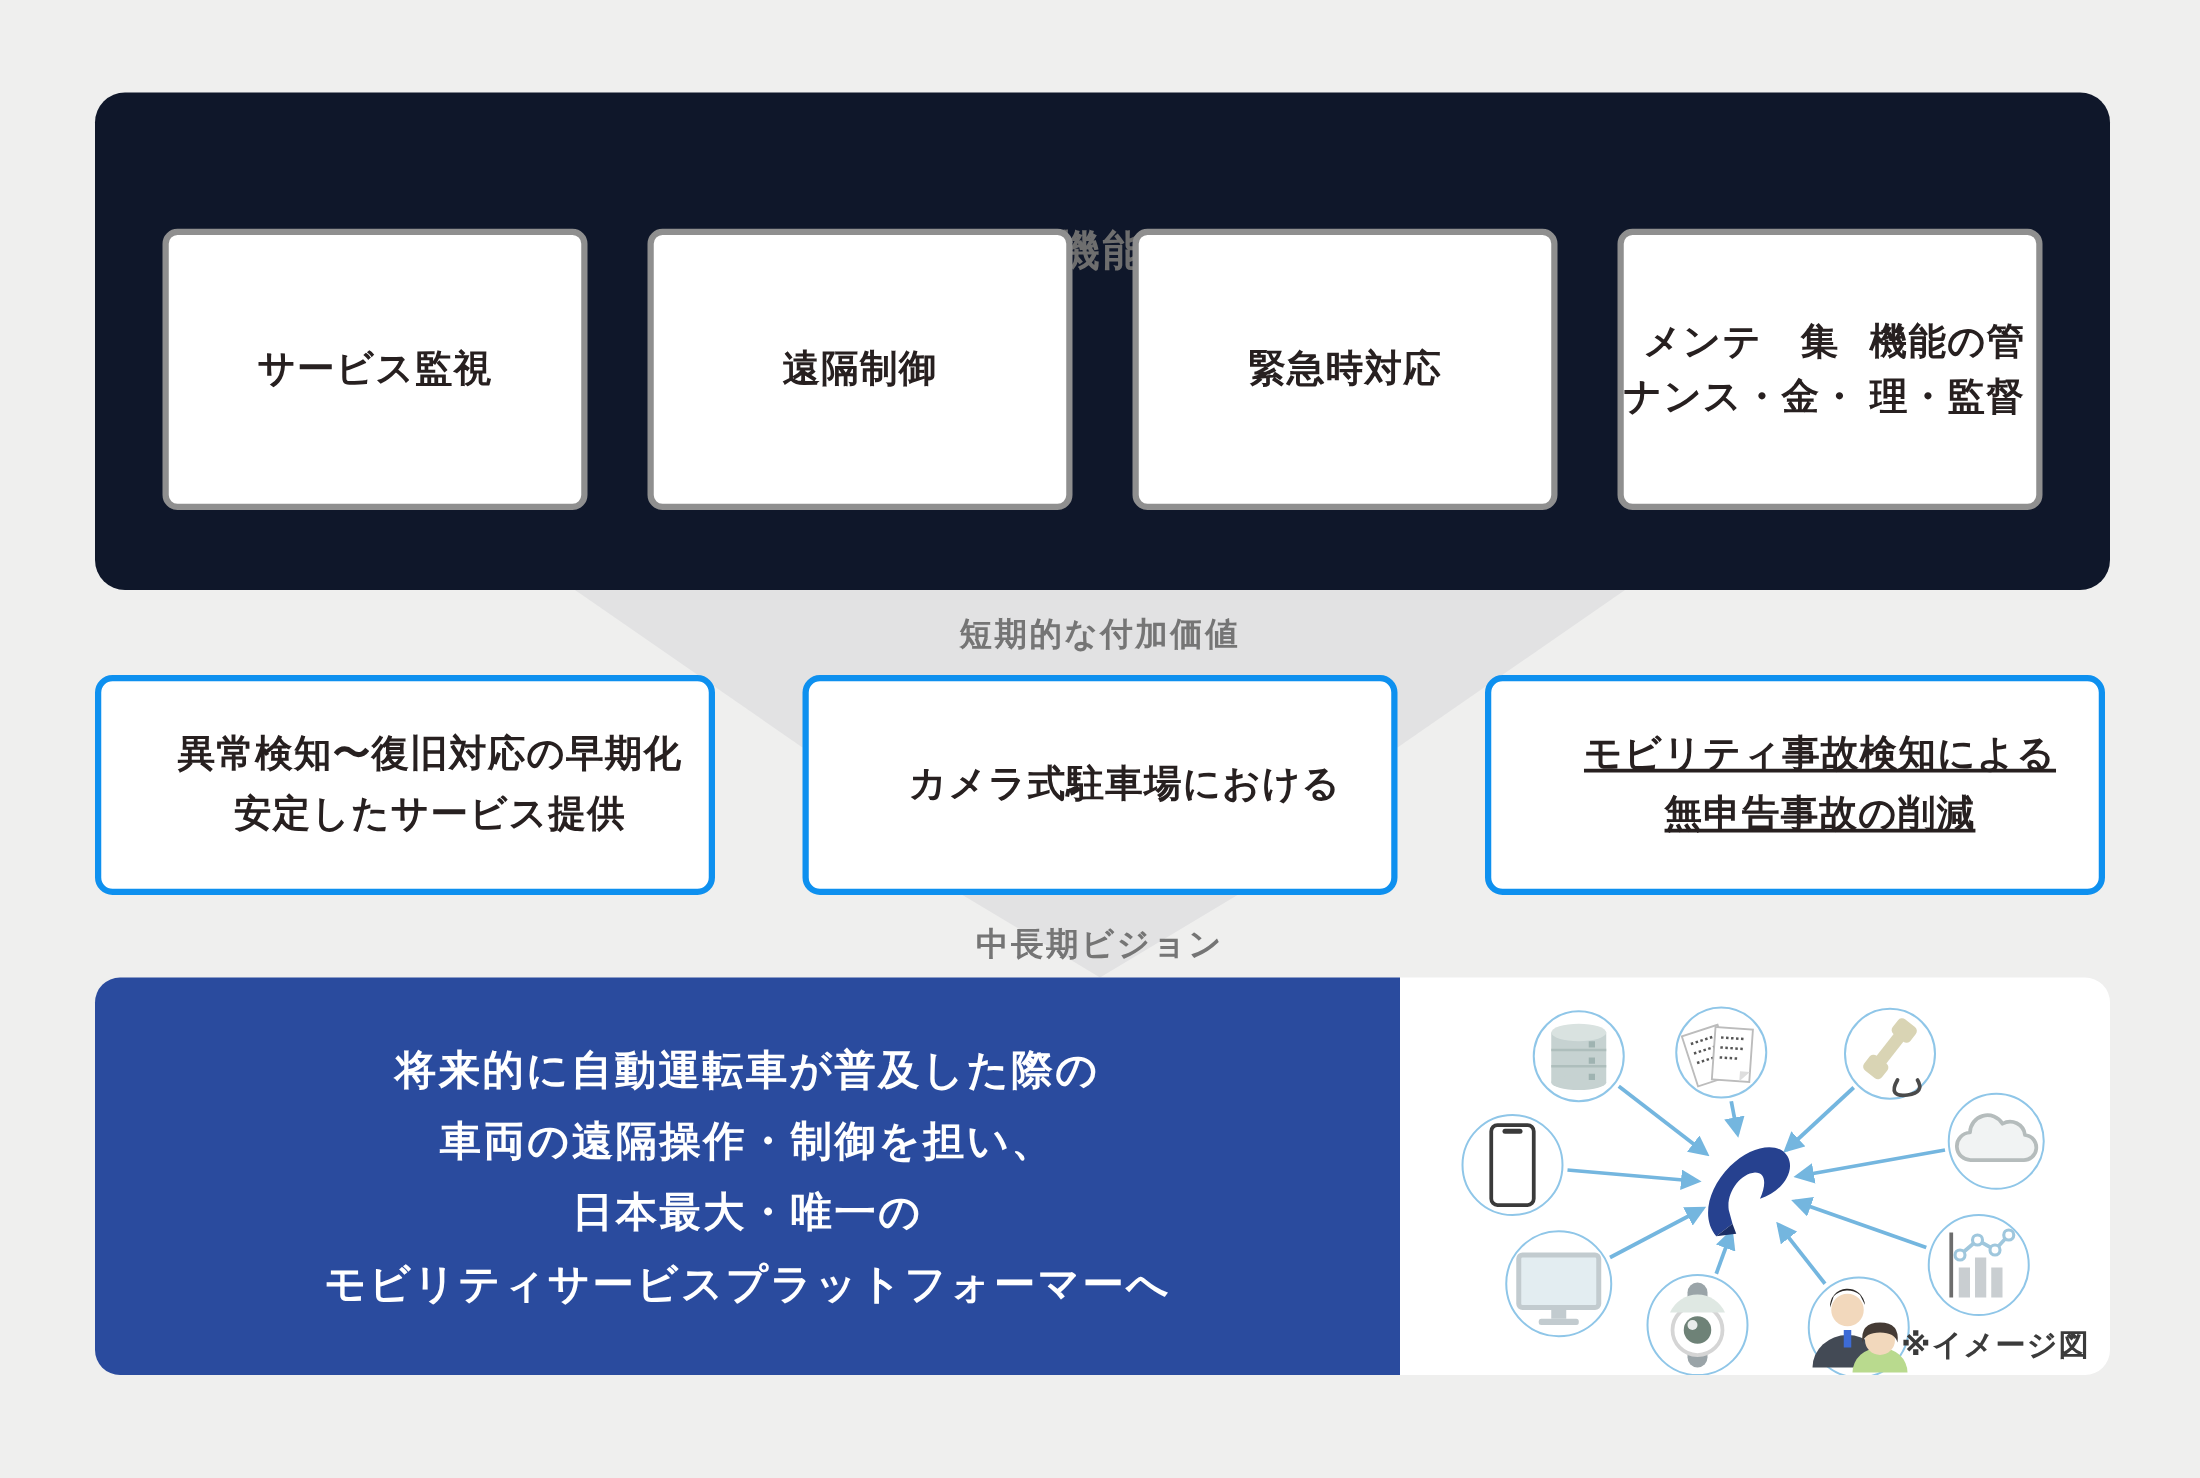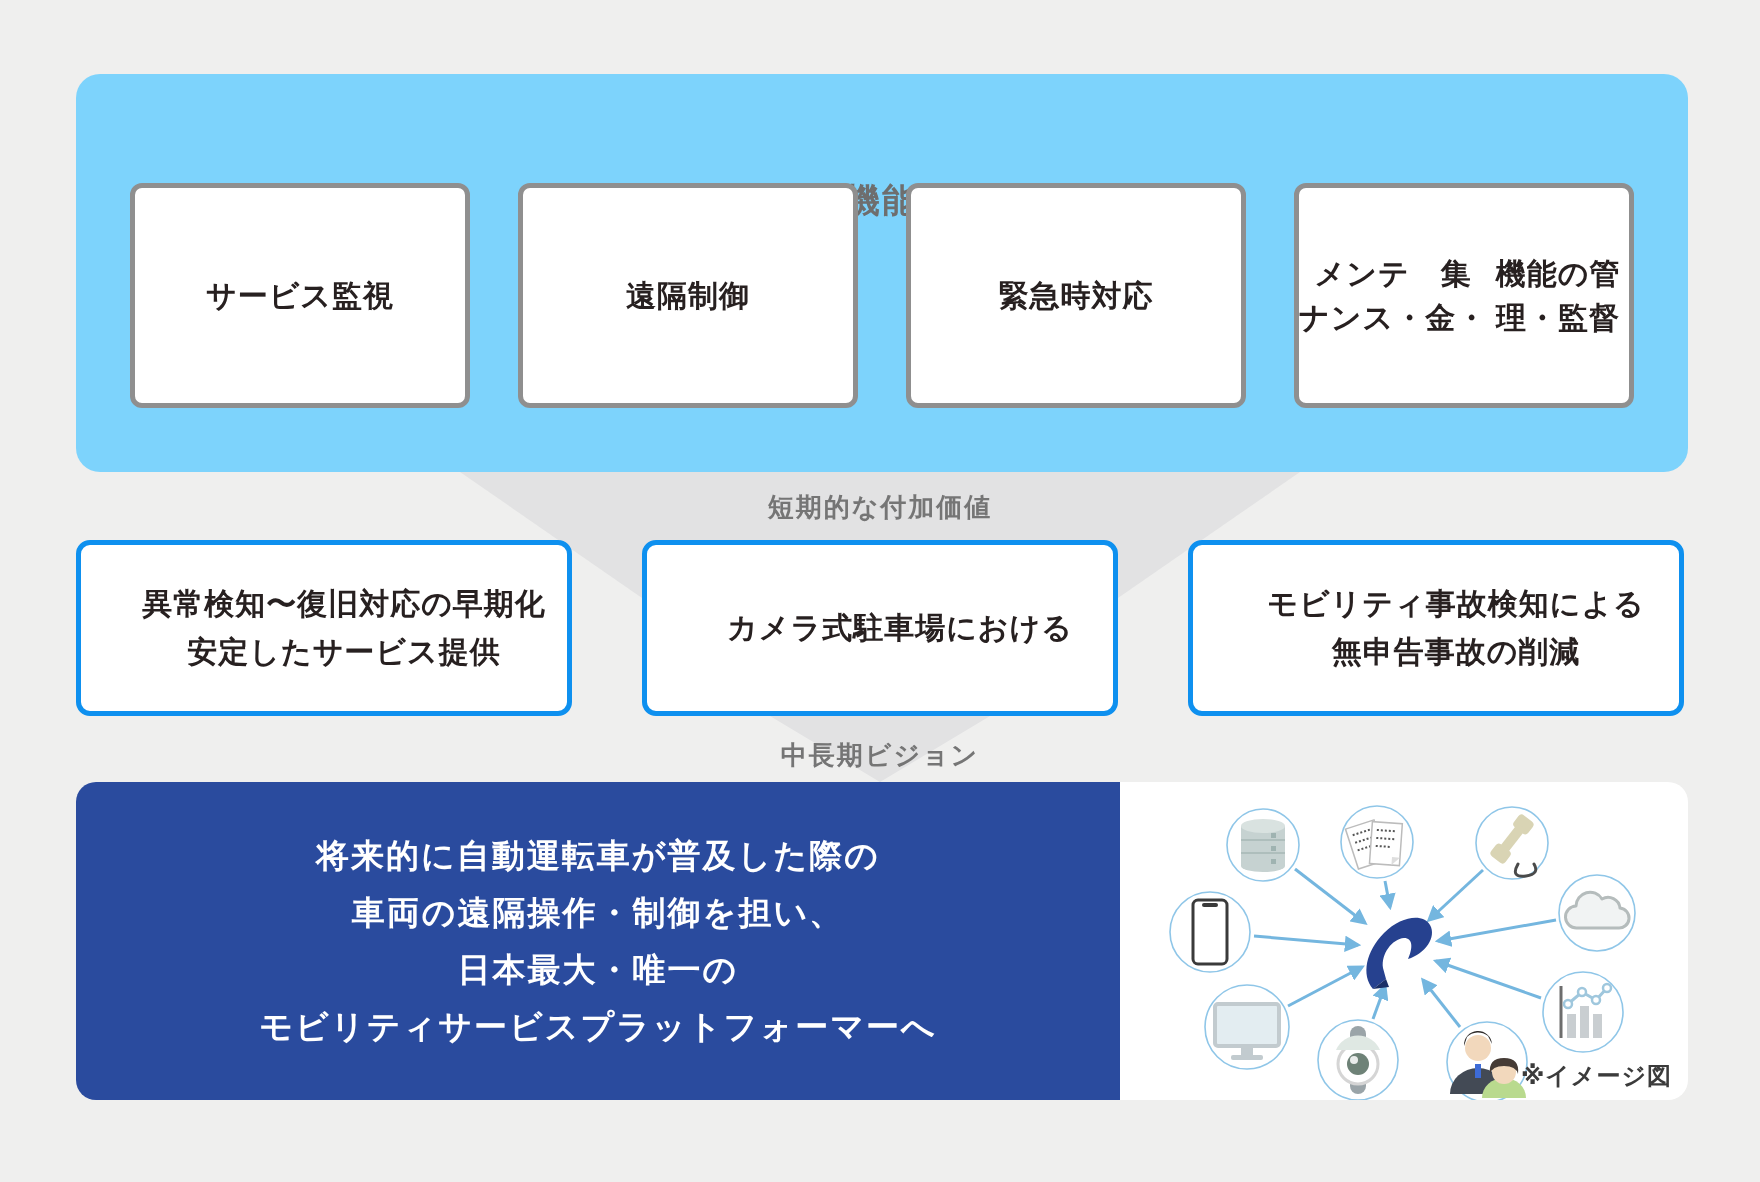--- a/index.html
+++ b/index.html
@@ -12,21 +12,21 @@
     width:1760px;height:1182px;
     background:#efefee;
     overflow:hidden;
   }
   
   #funnels{position:absolute;left:0;top:0;z-index:0;}
 
   
   .functions-panel{
     position:absolute;left:76px;top:74px;width:1612px;height:398px;
-    background:#7dd3fc;border-radius:24px;z-index:1;
+    background:#0f172a;border-radius:24px;z-index:1;
   }
   .functions-title{
     position:absolute;left:0;right:0;top:104px;
     text-align:center;font-size:34px;font-weight:bold;color:#6e6e6e;
     letter-spacing:2px;
   }
   .functions-row{
     position:absolute;left:54px;right:54px;top:109px;
     display:flex;justify-content:space-between;
   }
@@ -49,21 +49,21 @@
   
   .st-box{
     position:absolute;top:540px;height:176px;box-sizing:border-box;
     background:#fff;border:5px solid #0e90ef;border-radius:14px;
     display:flex;flex-direction:column;align-items:center;justify-content:center;
     font-size:30px;font-weight:bold;color:#272020;text-align:center;
     line-height:1.6;letter-spacing:1px;z-index:2;padding-left:40px;
   }
   .st-left{left:76px;width:496px;}
   .st-mid{left:642px;width:476px;}
-  .st-right{left:1188px;width:496px;}
+  .st-right{left:1188px;width:496px;text-decoration:underline;}
 
   
   .vision-panel{
     position:absolute;left:76px;top:782px;width:1044px;height:318px;
     background:#2a4b9e;border-radius:20px 0 0 20px;
     display:flex;flex-direction:column;align-items:center;justify-content:center;
     z-index:1;
   }
   .vision-line{
     color:#ffffff;font-size:33px;font-weight:bold;line-height:57px;

